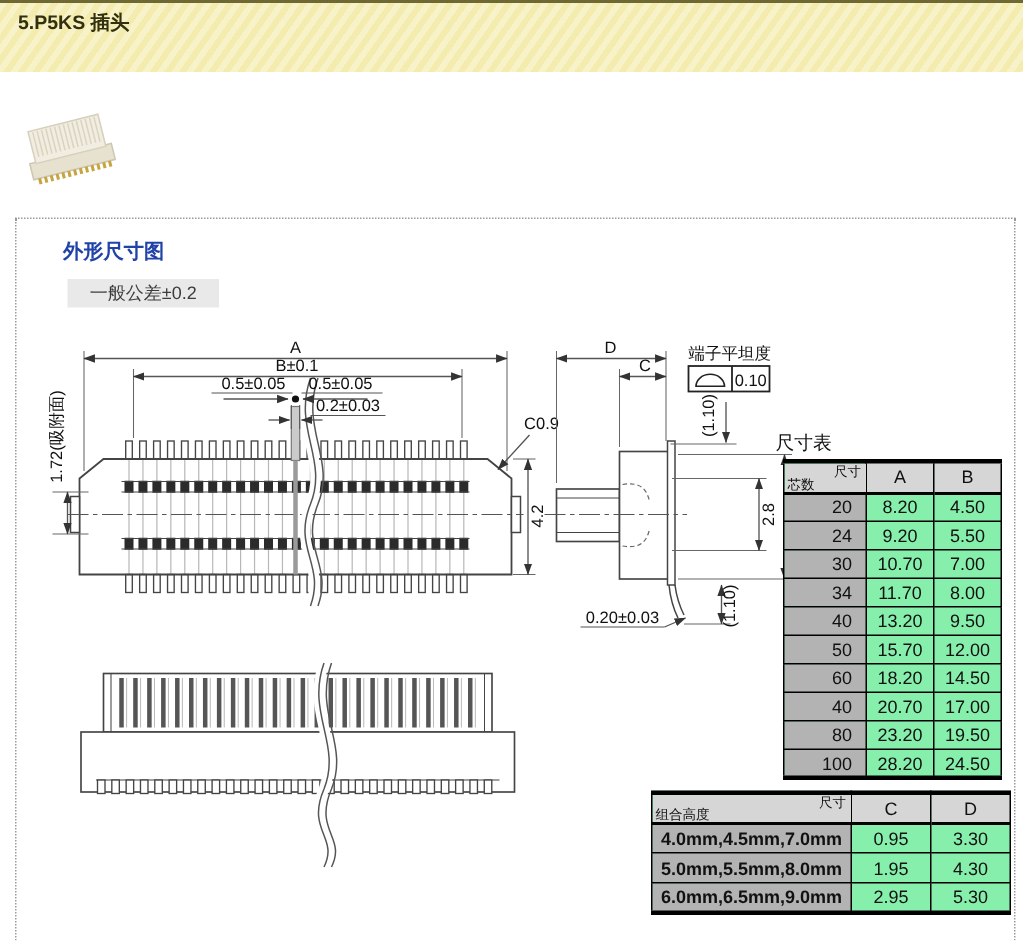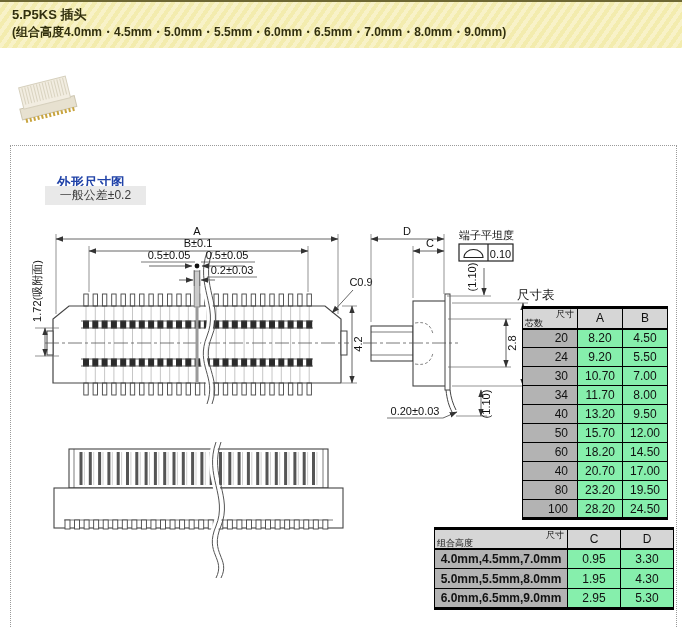--- a/index.html
+++ b/index.html
@@ -13,21 +13,21 @@
         padding:4px 12px 0 12px;}
   .band-title{font-size:13px;font-weight:bold;color:#32300e;line-height:18px;}
   .band-sub{font-size:12px;font-weight:bold;color:#32300e;line-height:17px;}
 
   
   .photo{position:absolute;left:8px;top:66px;width:80px;height:64px;}
 
   
   .dim-box{position:absolute;left:10px;top:145px;width:667px;height:482px;box-sizing:border-box;
            border:1px dotted #9a9a9a;border-bottom:none;background:#fff;}
-  .sec-title{position:absolute;left:30px;top:12px;margin:16px;color:#2143a8;font-size:13.5px;font-weight:bold;}
+  .sec-title{position:absolute;left:30px;top:12px;margin:1px;color:#2143a8;font-size:13.5px;font-weight:bold;}
   .tol{position:absolute;left:34px;top:40px;width:101px;height:19px;background:#e9e9e9;color:#3c3c3c;
        font-size:12px;text-align:center;line-height:19px;}
   svg.drawing{position:absolute;left:0;top:0;width:667px;height:482px;}
   svg.drawing text{font-family:"Liberation Sans",sans-serif;font-size:11px;fill:#111;}
 
   
   .tbl-title{position:absolute;left:506px;top:141px;font-size:12.5px;color:#111;}
   table.dim-table{border-collapse:collapse;border-top:3px solid #000;border-bottom:3px solid #000;
                   background:#86efac;font-size:12px;color:#111;}
   .dim-table th,.dim-table td{border:1px solid #000;padding:0;font-weight:normal;}
@@ -47,21 +47,20 @@
   .diag-top{position:absolute;top:0;right:3px;font-size:9px;line-height:10px;}
   .diag-bottom{position:absolute;bottom:0;left:2px;font-size:9px;line-height:10px;}
 </style>
 </head>
 <body>
 
 <div class="page">
 
   <header class="band">
     <div class="band-title">5.P5KS 插头</div>
-    <div class="band-sub">(组合高度4.0mm・4.5mm・5.0mm・5.5mm・6.0mm・6.5mm・7.0mm・8.0mm・9.0mm)</div>
   </header>
 
   <div class="photo">
     <svg width="80" height="64" viewBox="0 0 80 64">
       <g transform="rotate(-14 40 32)">
         <rect x="10" y="36" width="56" height="11" fill="#e7e1d0" stroke="#cdc6b1" stroke-width="1"></rect>
         <rect x="14" y="15" width="48" height="22" fill="#f2ede1" stroke="#d6d0bd" stroke-width="1"></rect>
         <g stroke="#d9d3c0" stroke-width="1">
           <line x1="17" y1="16" x2="17" y2="33"></line>
             <line x1="20" y1="16" x2="20" y2="33"></line>

